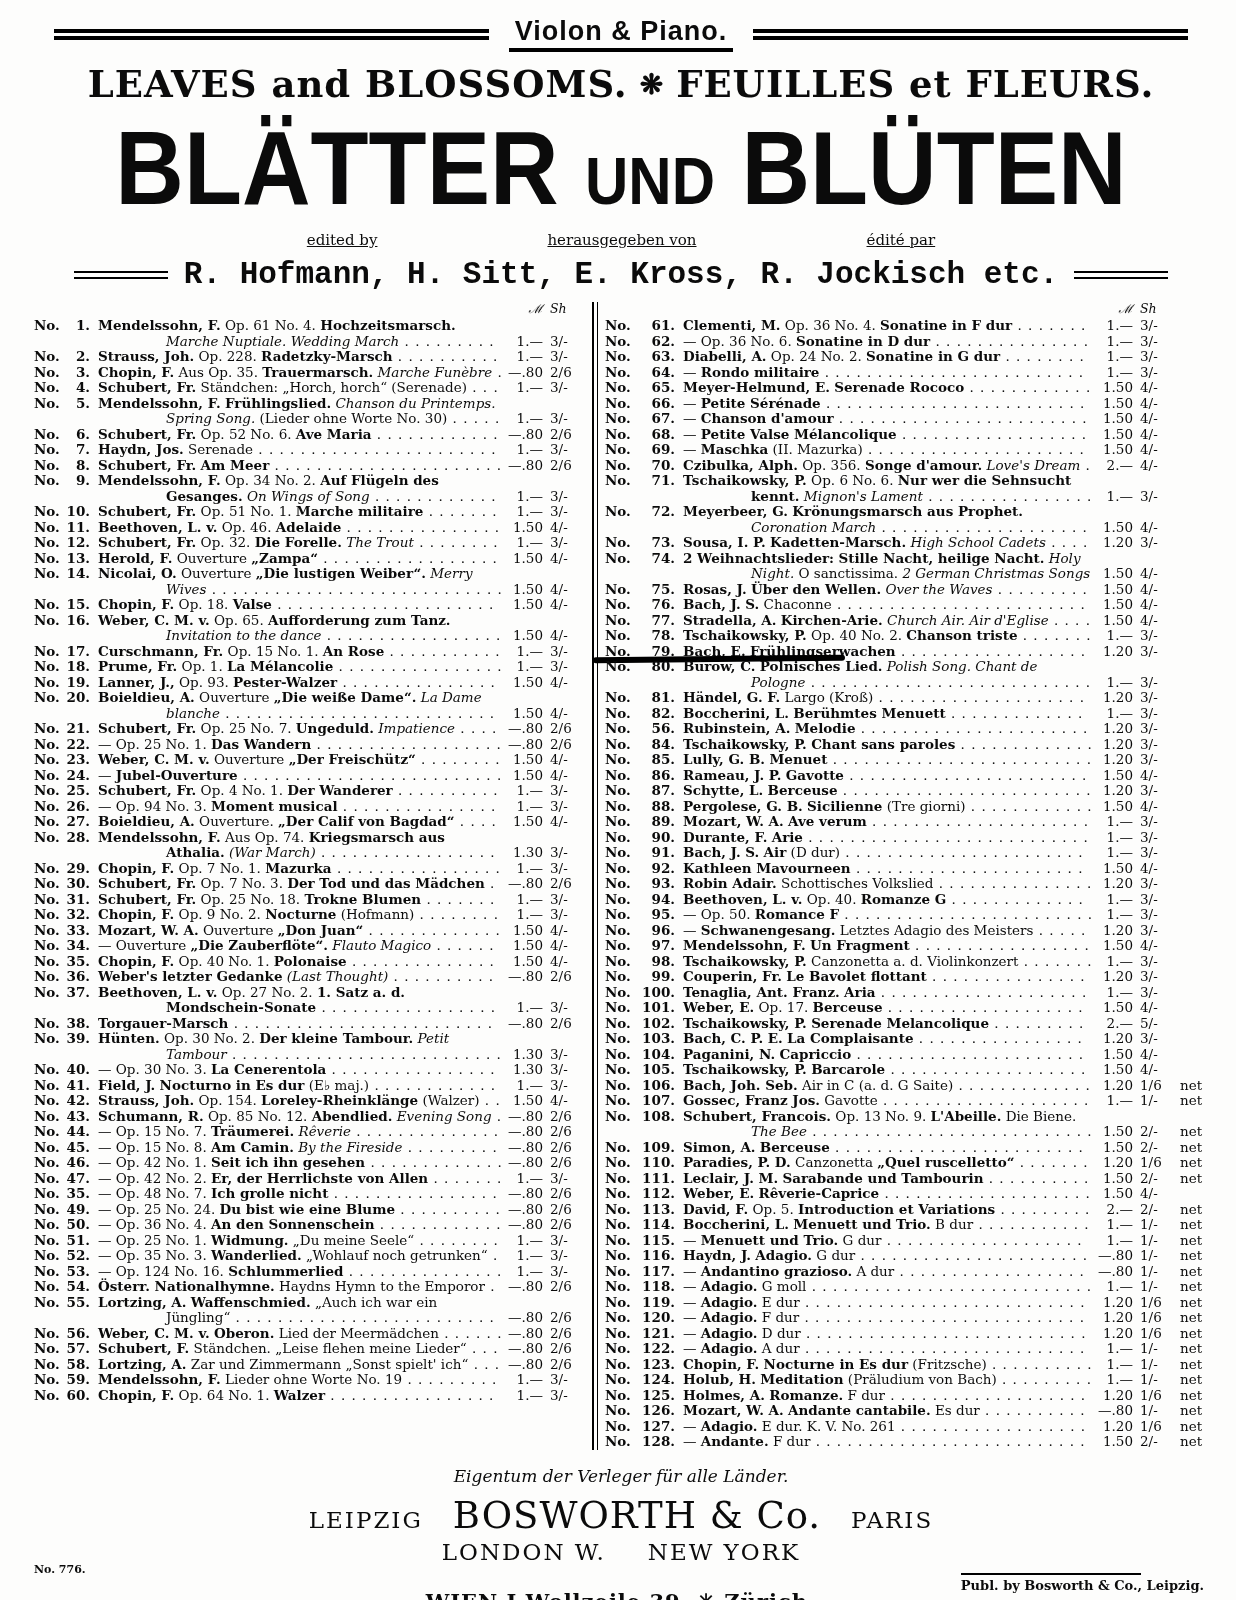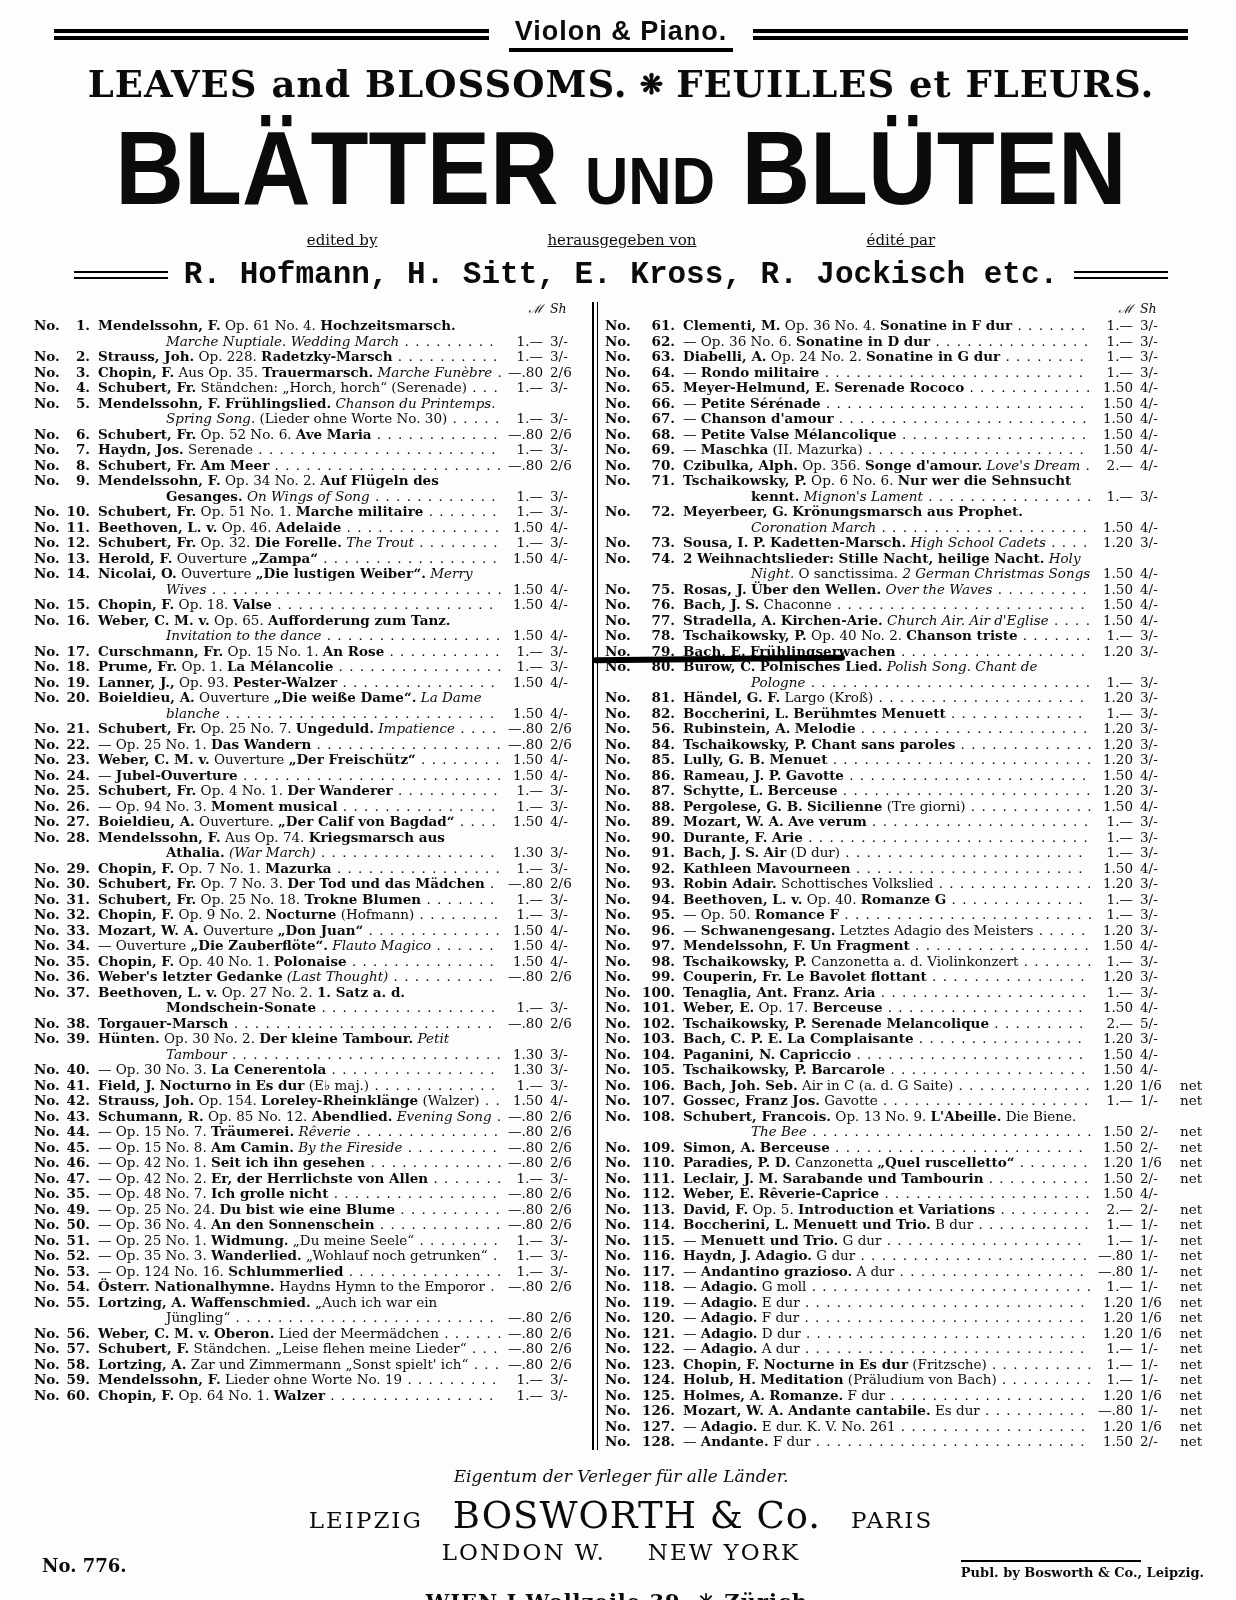--- a/index.html
+++ b/index.html
@@ -54,22 +54,22 @@
 
   
   footer { margin-top:16px; text-align:center; }
   .ownership { font-style:italic; font-size:17px; }
   .pubrow { margin-top:8px; }
   .pubrow .city { font-size:23px; letter-spacing:2px; }
   .pubrow .pubname { font-size:37px; padding:0 30px; letter-spacing:1px;text-align:center; }
   .cities2 { font-size:23px; margin-top:2px; letter-spacing:2px; }
   .cities2 .gap { display:inline-block; width:42px; }
   .wien { font-weight:bold; font-size:21px; margin-top:24px; letter-spacing:1px; }
-  .plate { position:absolute; left:42px; bottom:24px; font-weight:bold; font-size:18px; }
-  .imprint { position:absolute; right:32px; bottom:20px; font-size:13px; font-weight:bold; text-align:left; }
+  .plate { position:absolute; left:34px; bottom:24px; font-weight:bold; font-size:11px; }
+  .imprint { position:absolute; right:32px; bottom:7px; font-size:13px; font-weight:bold; text-align:left; }
   .imprint-rule { border-top:2px solid #000; width:180px; margin-bottom:3px; }
 </style>
 </head>
 <body>
 
 <div class="page">
 
   <header>
     <div class="instr-row">
       <span class="drule"></span>

